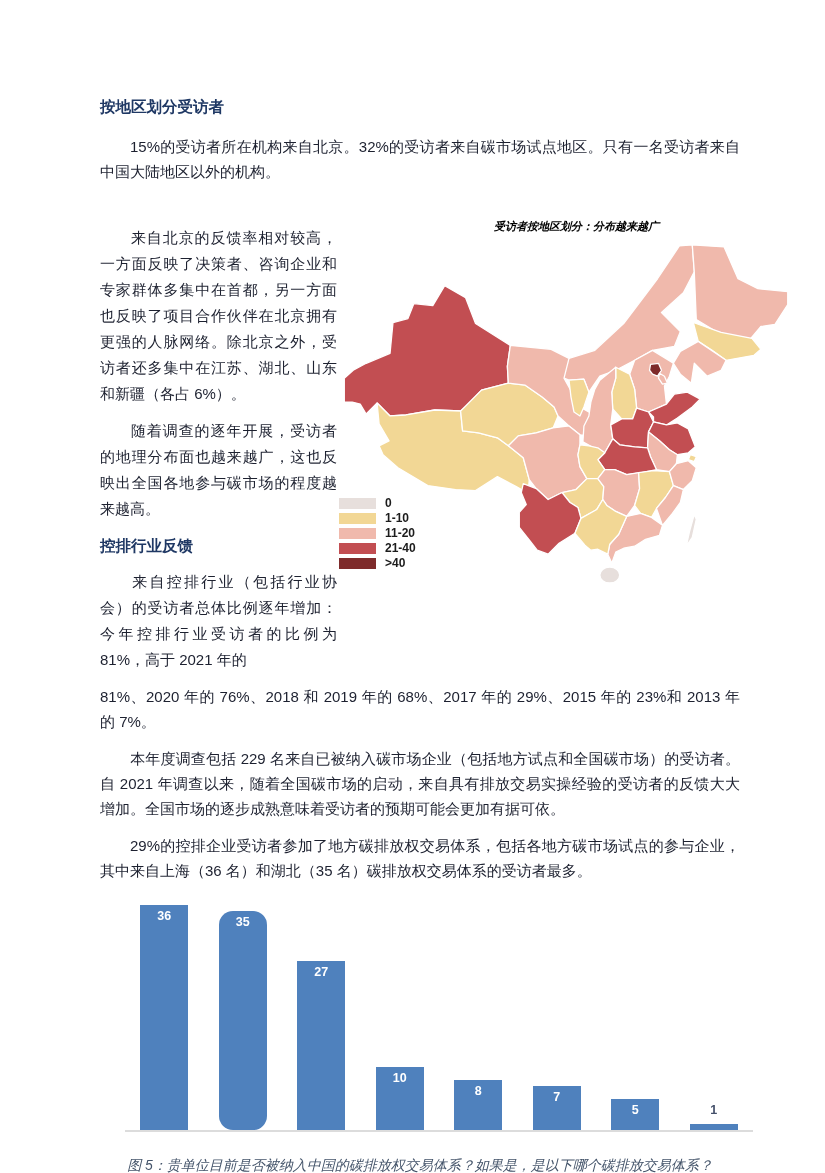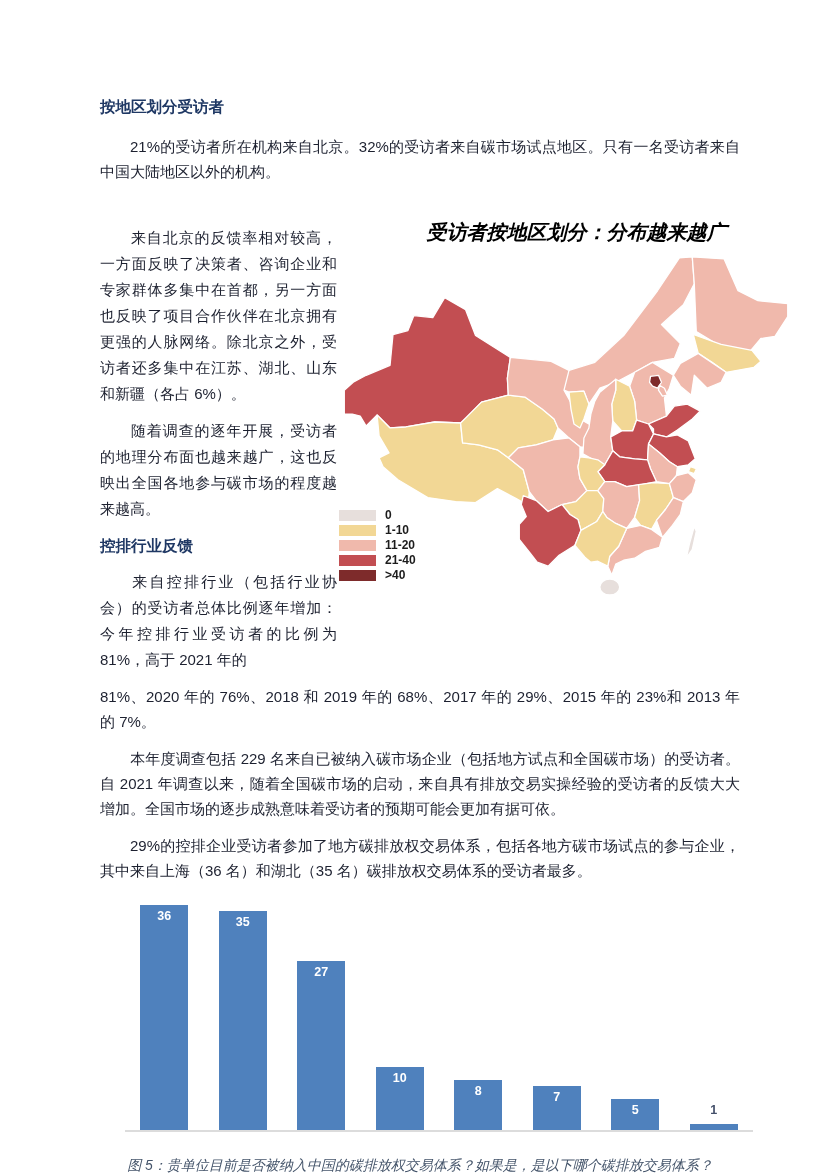--- a/index.html
+++ b/index.html
@@ -10,21 +10,21 @@
   }
   .content{padding:97px 85px 0 100px;}
   h2.sec{font-size:15.5px;font-weight:bold;color:#1f3864;margin:0 0 16px 0;}
   p.body{font-size:15px;line-height:25px;margin:0 0 12px 0;text-align:justify;}
   p.body .ind{display:inline-block;width:30px;}
   .two-col{display:flex;align-items:flex-start;margin-top:41px;}
   .left-col{width:237px;flex:0 0 auto;}
   .left-col p.body{line-height:26px;margin-bottom:11px;}
   .left-col h2.sec{margin:14px 0 12px 0;}
   .right-col{flex:1;margin-right:-58px;position:relative;}
-  .map-title{font-size:20px;font-weight:bold;font-style:italic;color:#000;
+  .map-title{font-size:11px;font-weight:bold;font-style:italic;color:#000;
     text-align:center;margin:-6px 0 4px 18px;}
   .map-box{position:relative;height:350px;}
   .map-box svg{position:absolute;top:0;right:0;width:458px;height:348px;}
   .legend{position:absolute;left:2px;top:258px;}
   .legend-row{display:flex;align-items:center;height:14px;margin-bottom:1px;}
   .legend-swatch{width:37px;height:11px;margin-right:9px;flex:0 0 auto;}
   .legend-label{font-size:12px;font-weight:600;color:#1c1c1c;line-height:11px;}
   .fig-caption{font-size:14px;font-style:italic;color:#44546a;text-align:center;}
   .fig4-caption{margin:12px 0 0 30px;}
   .fig5-caption{margin:22px 0 0 0;line-height:22px;}
@@ -40,21 +40,21 @@
   [data-region]{stroke:#ffffff;stroke-width:1.3;stroke-linejoin:round;}
 </style>
 </head>
 <body>
 
 <div class="page">
   <div class="content">
 
     <h2 class="sec">按地区划分受访者</h2>
 
-    <p class="body"><span class="ind"></span><span>21%的受访者所在机构来自北京。32%的受访者来自碳市场试点地区。只有一名受访者来自中国大陆地区以外的机构。</span></p>
+    <p class="body"><span class="ind"></span><span>15%的受访者所在机构来自北京。32%的受访者来自碳市场试点地区。只有一名受访者来自中国大陆地区以外的机构。</span></p>
 
     <div class="two-col">
       <div class="left-col">
         <p class="body"><span class="ind"></span><span>来自北京的反馈率相对较高，一方面反映了决策者、咨询企业和专家群体多集中在首都，另一方面也反映了项目合作伙伴在北京拥有更强的人脉网络。除北京之外，受访者还多集中在江苏、湖北、山东和新疆（各占 6%）。</span></p>
         <p class="body"><span class="ind"></span><span>随着调查的逐年开展，受访者的地理分布面也越来越广，这也反映出全国各地参与碳市场的程度越来越高。</span></p>
         <h2 class="sec">控排行业反馈</h2>
         <p class="body"><span class="ind"></span><span>来自控排行业（包括行业协会）的受访者总体比例逐年增加：今年控排行业受访者的比例为 81%，高于 2021 年的</span></p>
       </div>
 
       <div class="right-col">
@@ -127,21 +127,21 @@
     <p class="body"><span class="ind"></span><span>29%的控排企业受访者参加了地方碳排放权交易体系，包括各地方碳市场试点的参与企业，其中来自上海（36 名）和湖北（35 名）碳排放权交易体系的受访者最多。</span></p>
 
     <div class="barchart">
       <div class="bars" id="chart-bars" style="border-bottom-color: rgb(220, 220, 220);">
           <div class="bar-slot">
             <div class="bar" style="height: 225px; background: rgb(79, 129, 189);">
               <span class="val">36</span>
             </div>
           </div>
           <div class="bar-slot">
-            <div class="bar" style="height: 219px; background: rgb(79, 129, 189);">
+            <div class="bar" style="height: 219px; background: rgb(79, 129, 189); border-radius: 14px;">
               <span class="val">35</span>
             </div>
           </div>
           <div class="bar-slot">
             <div class="bar" style="height: 169px; background: rgb(79, 129, 189);">
               <span class="val">27</span>
             </div>
           </div>
           <div class="bar-slot">
             <div class="bar" style="height: 63px; background: rgb(79, 129, 189);">

